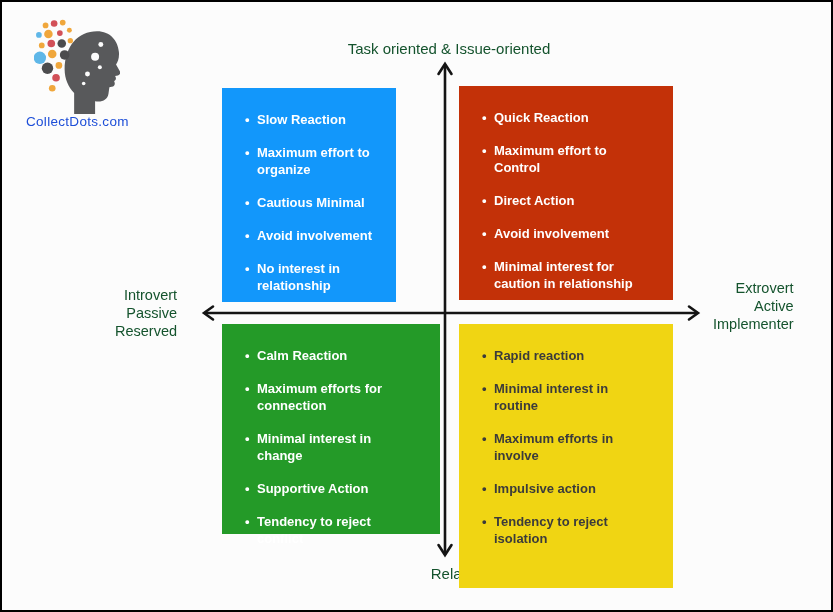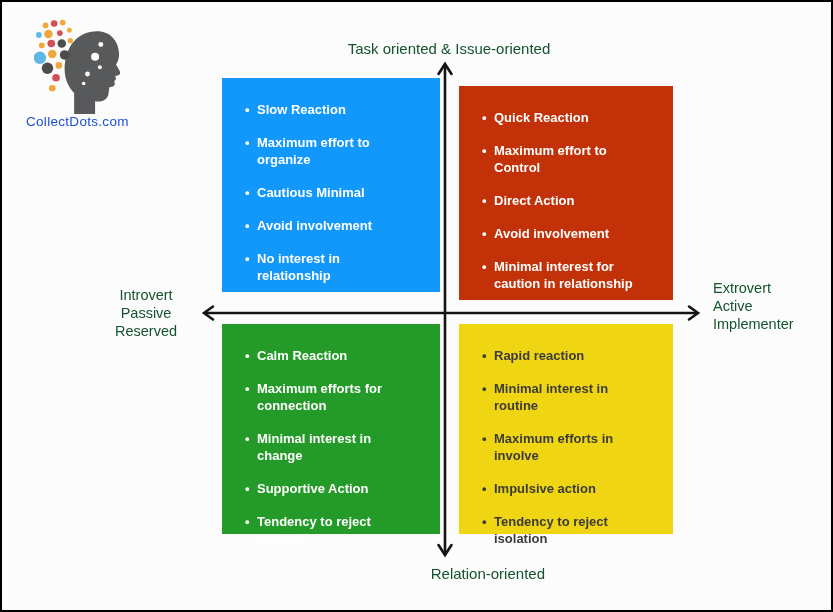--- a/index.html
+++ b/index.html
@@ -28,33 +28,33 @@
 
   
   .axes-svg { position: absolute; left: 0; top: 0; pointer-events: none; }
 
   
   .axis-label {
     position: absolute; color: #14532d; font-size: 15px; line-height: 18px;
   }
   .axis-top    { left: 300px; top: 38px; width: 294px; text-align: center; }
   .axis-bottom { left: 343px; top: 563px; width: 200px; text-align: right; }
-  .axis-left   { left: 113px; top: 284px; text-align: center; font-size: 14.5px; }
-  .axis-right  { left: 711px; top: 277px; text-align: left; font-size: 14.5px; }
+  .axis-left   { left: 113px; top: 284px; text-align: right; font-size: 14.5px; }
+  .axis-right  { left: 711px; top: 277px; text-align: right; font-size: 14.5px; }
 
   
   .quad {
     position: absolute;
     box-sizing: border-box;
     padding: 23px 23px 0 23px;
   }
-  .quad-tl { left: 220px; top: 76px;  width: 218px; height: 214px; }
+  .quad-tl { left: 220px; top: 86px;  width: 174px; height: 214px; }
   .quad-tr { left: 457px; top: 84px;  width: 214px; height: 214px; }
   .quad-bl { left: 220px; top: 322px; width: 218px; height: 210px; }
-  .quad-br { left: 457px; top: 322px; width: 214px; height: 210px; }
+  .quad-br { left: 457px; top: 322px; width: 214px; height: 264px; }
 
   .bullets { list-style: none; margin: 0; padding: 0; }
   .bullets li {
     position: relative;
     padding-left: 12px;
     margin-bottom: 16px;
     font-size: 13px;
     font-weight: bold;
     line-height: 17px;
   }

